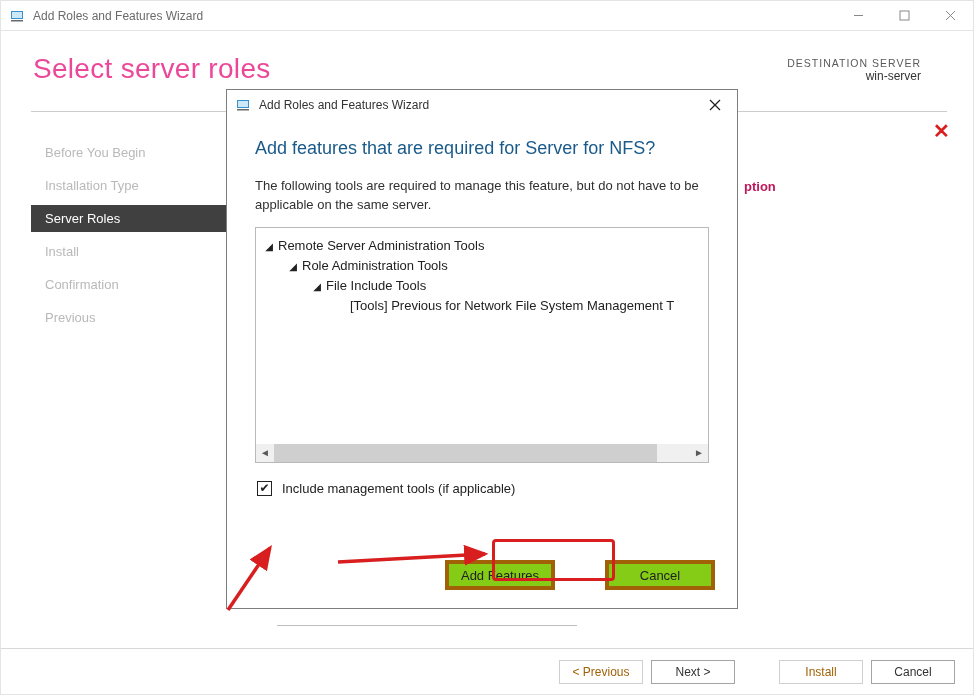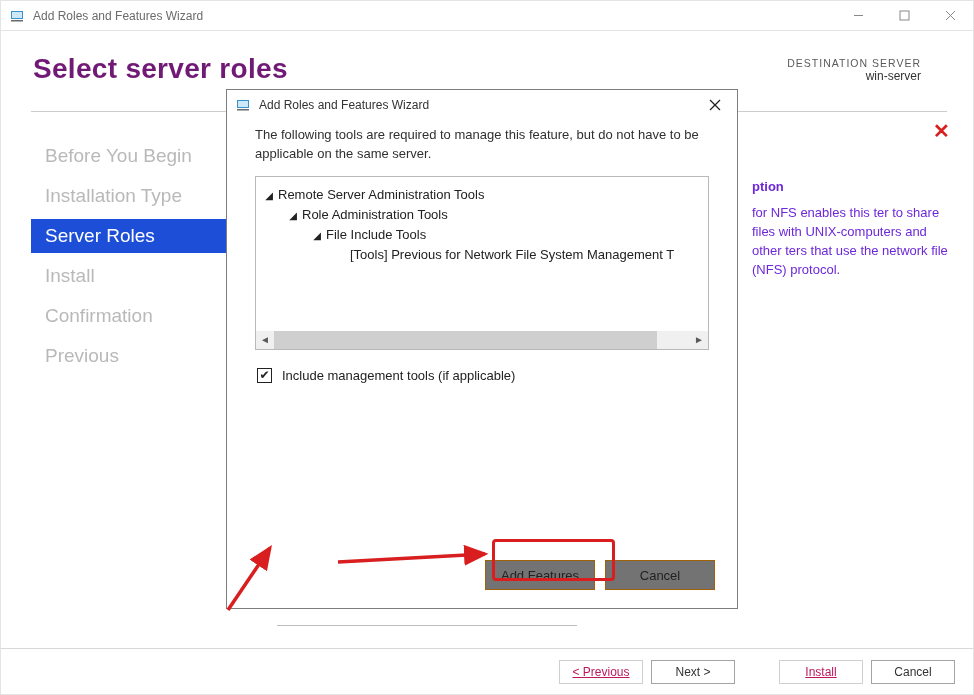--- a/index.html
+++ b/index.html
@@ -19,84 +19,84 @@
   .win-controls { display: flex; }
   .win-controls .ctl { width: 46px; height: 30px; display: flex; align-items: center; justify-content: center; color: #888; }
   .win-controls .ctl svg { stroke: #888; }
 
   
   .page {
     position: relative; padding: 22px 32px 0 32px;
     height: calc(100% - 30px - 46px);
   }
   .page-title {
-    color: #701a75; font-size: 28px; font-weight: 700; letter-spacing: 0.3px;
+    color: #ec4899; font-size: 28px; font-weight: 400; letter-spacing: 0.3px;
   }
   .dest {
     position: absolute; top: 26px; right: 52px; text-align: right;
   }
   .dest .lbl { font-size: 10.5px; color: #5a5a5a; letter-spacing: 1px; }
   .dest .host { font-size: 12px; color: #333; }
 
   .divider {
     position: absolute; top: 110px; left: 30px; right: 26px;
     height: 6px; border-top: 1px solid #ccc;
   }
   .red-x {
     position: absolute; right: 18px; top: 118px;
     width: 22px; height: 22px; color: #d81e1e; font-weight: 700; font-size: 20px;
   }
   .sidebar {
     position: absolute; top: 138px; left: 30px; width: 220px;
   }
   .nav-item {
-    padding: 6px 14px; font-size: 19px; color: #b9b9b9; margin-bottom: 6px;
+    padding: 6px 14px; font-size: 13px; color: #b9b9b9; margin-bottom: 6px;
   }
   .nav-item.active {
-    background: #1d4ed8; color: #fff;
+    background: #404040; color: #fff;
   }
   .desc-panel {
-    position: absolute; top: 178px; right: 16px; width: 205px;
-    font-size: 13px; color: #6d28d9;
+    position: absolute; top: 178px; right: 24px; width: 205px;
+    font-size: 13px; color: #be185d;
   }
   .desc-panel .hd { font-weight: 600; margin-bottom: 10px; }
   .desc-panel .body { line-height: 1.45; }
 
   
   .footer {
     position: absolute; bottom: 0; left: 0; right: 0;
     height: 46px; border-top: 1px solid #d8d8d8;
     display: flex; justify-content: flex-end; align-items: center; gap: 8px;
     padding-right: 18px;
   }
   .btn {
     min-width: 84px; height: 24px; font-size: 12px;
     background: #fff; border: 1px solid #a4a4a4; color: #333;
     display: inline-flex; align-items: center; justify-content: center;
     padding: 0 10px;
   }
-  .btn.disabled { color: #be185d; border-color: #cfcfcf; text-decoration: underline; }
+  .btn.disabled { color: #a16207; border-color: #cfcfcf; }
   .btn-gap { width: 28px; }
 
   
   .modal {
     position: absolute; left: 226px; top: 89px; width: 512px; height: 520px;
     background: #fff; border: 1px solid #7d7d7d;
   }
   .modal .m-titlebar {
     height: 30px; display: flex; align-items: center; padding-left: 8px;
   }
   .modal .m-titlebar .app-icon { width: 16px; height: 16px; margin-right: 8px; }
   .modal .m-titlebar .ttl { color: #333; font-size: 12px; flex: 1; }
   .modal .m-close { width: 44px; height: 30px; display: flex; align-items: center; justify-content: center; }
   .modal .m-body { padding: 6px 28px 0 28px; }
   .modal .m-heading { color: #1a5a8a; font-size: 18px; font-weight: 400; margin: 12px 0 18px; }
   .modal .m-desc { font-size: 13px; color: #303030; line-height: 1.45; margin-bottom: 12px; }
   .tree-box {
-    border: 1px solid #b9b9b9; height: 174px; position: relative; overflow: hidden;
+    border: 1px solid #b9b9b9; height: 236px; position: relative; overflow: hidden;
     font-size: 13px; color: #222;
   }
   .tree-content { padding: 8px 0 0 8px; white-space: nowrap; }
   .tr-row { line-height: 1.55; }
   .caret { display: inline-block; width: 10px; text-align: center; font-size: 10px; margin-right: 4px;}
   .ind-1 { padding-left: 24px; }
   .ind-2 { padding-left: 48px; }
   .ind-3 { padding-left: 86px; }
   .hscroll {
     position: absolute; bottom: 0; left: 0; right: 0; height: 18px;
@@ -110,22 +110,22 @@
   .chk {
     width: 15px; height: 15px; border: 1px solid #222; margin-right: 10px;
     display: inline-flex; align-items: center; justify-content: center; font-size: 12px; line-height: 1;
   }
 
   .modal .m-footer {
     position: absolute; bottom: 18px; right: 22px; display: flex; gap: 10px;
   }
   .m-btn {
     min-width: 110px; height: 30px; font-size: 13px; color: #222;
-    background: #737373; border: 1px solid #a16207;
-    display: inline-flex; align-items: center; justify-content: center;
+    background: #84cc16; border: 4px solid #a16207;
+    display: inline-flex; align-items: center; justify-content: center; margin-left: 40px;
   }
   .highlight-box {
     position: absolute; border: 3px solid #d81e1e; border-radius: 4px; pointer-events: none;
   }
   .hl-addfeat { left: 492px; top: 539px; width: 123px; height: 42px; }
 
   
   .arrow { position: absolute; pointer-events: none; }
   .role-box {
     position: absolute; left: 276px; top: 624px; width: 300px; height: 6px;
@@ -182,21 +182,20 @@
     <div class="nav-item">Before You Begin</div>
     <div class="nav-item">Installation Type</div>
     <div class="nav-item active">Server Roles</div>
     <div class="nav-item">Install</div>
     <div class="nav-item">Confirmation</div>
     <div class="nav-item">Previous</div>
   </div>
 
   <div class="desc-panel">
     <div class="hd">ption</div>
-    <div class="body">for NFS enables this ter to share files with UNIX-computers and other ters that use the network file  (NFS) protocol.</div>
   </div>
 
   <div class="role-box"></div>
 
   <div class="footer">
     <div class="btn disabled">&lt; Previous</div>
     <div class="btn">Next &gt;</div>
     <div class="btn-gap"></div>
     <div class="btn disabled">Install</div>
     <div class="btn">Cancel</div>
@@ -215,20 +214,21 @@
     <span class="ttl">Add Roles and Features Wizard</span>
     <div class="m-close">
       <svg width="12" height="12">
           <line x1="1" y1="1" x2="11" y2="11" stroke="#222" stroke-width="1.3"></line>
           <line x1="11" y1="1" x2="1" y2="11" stroke="#222" stroke-width="1.3"></line>
         </svg>
     </div>
   </div>
 
   <div class="m-body">
+    <div class="m-heading">Add features that are required for Server for NFS?</div>
     <div class="m-desc">The following tools are required to manage this feature, but do not have to be applicable on the same server.</div>
 
     <div class="tree-box">
       <div class="tree-content">
         <div class="tr-row"><span class="caret">◢</span><span>Remote Server Administration Tools</span></div>
         <div class="tr-row ind-1"><span class="caret">◢</span><span>Role Administration Tools</span></div>
         <div class="tr-row ind-2"><span class="caret">◢</span><span>File Include Tools</span></div>
         <div class="tr-row ind-3"><span>[Tools] Previous for Network File System Management T</span></div>
       </div>
       <div class="hscroll">

